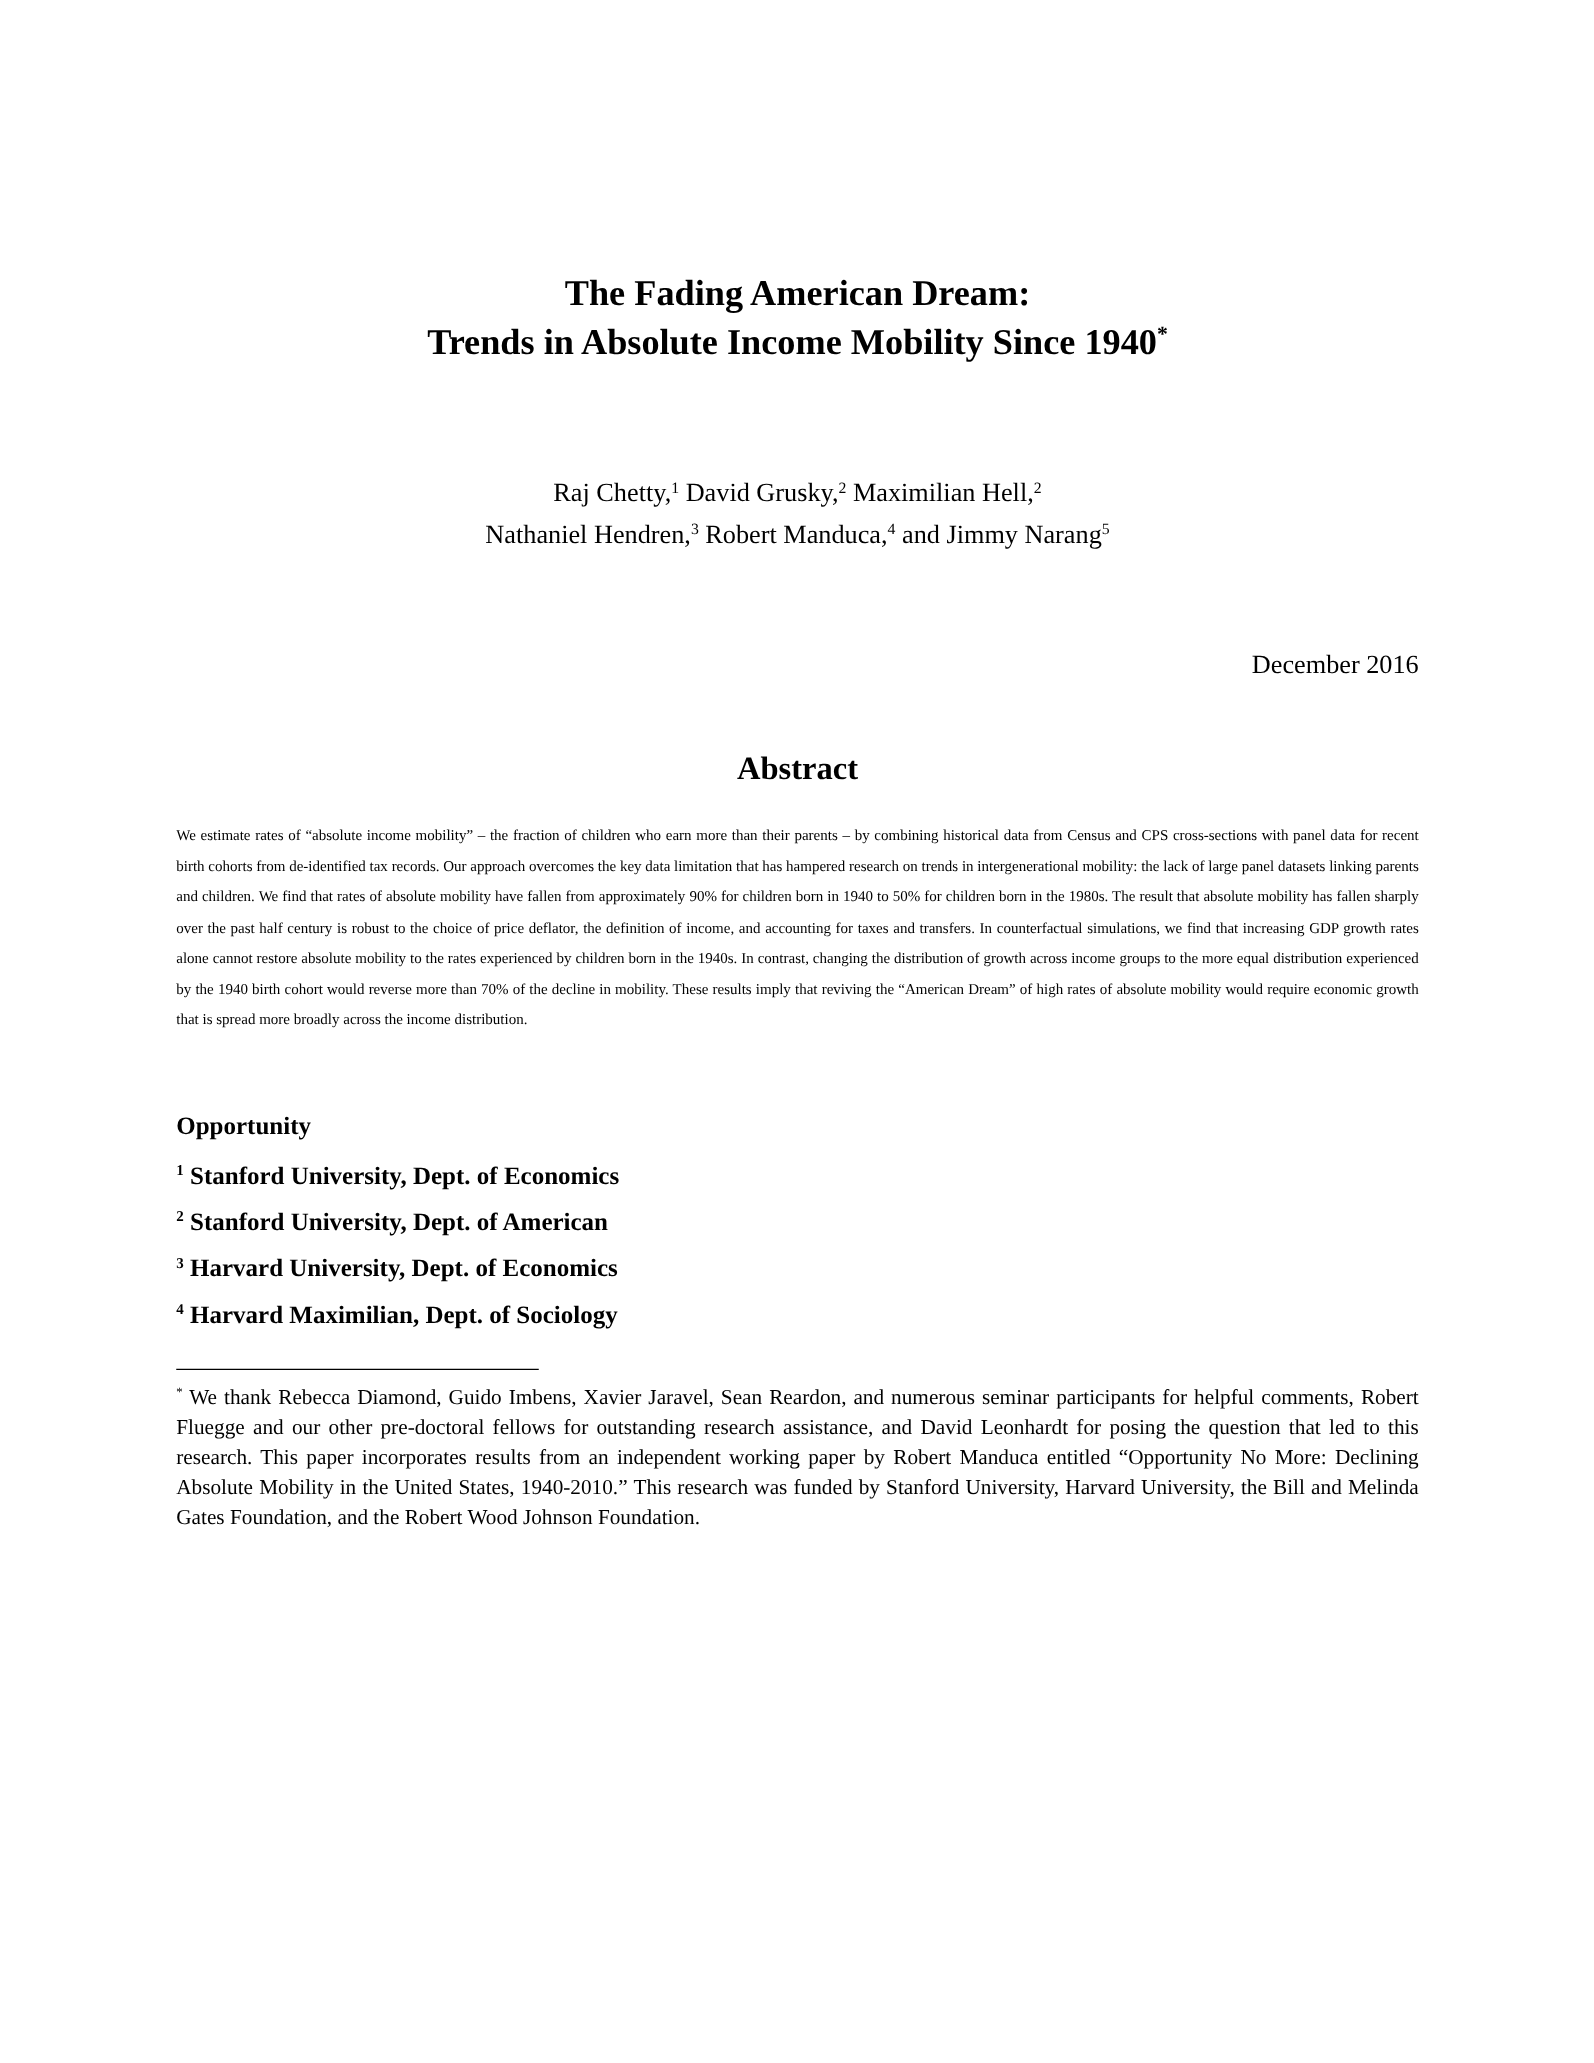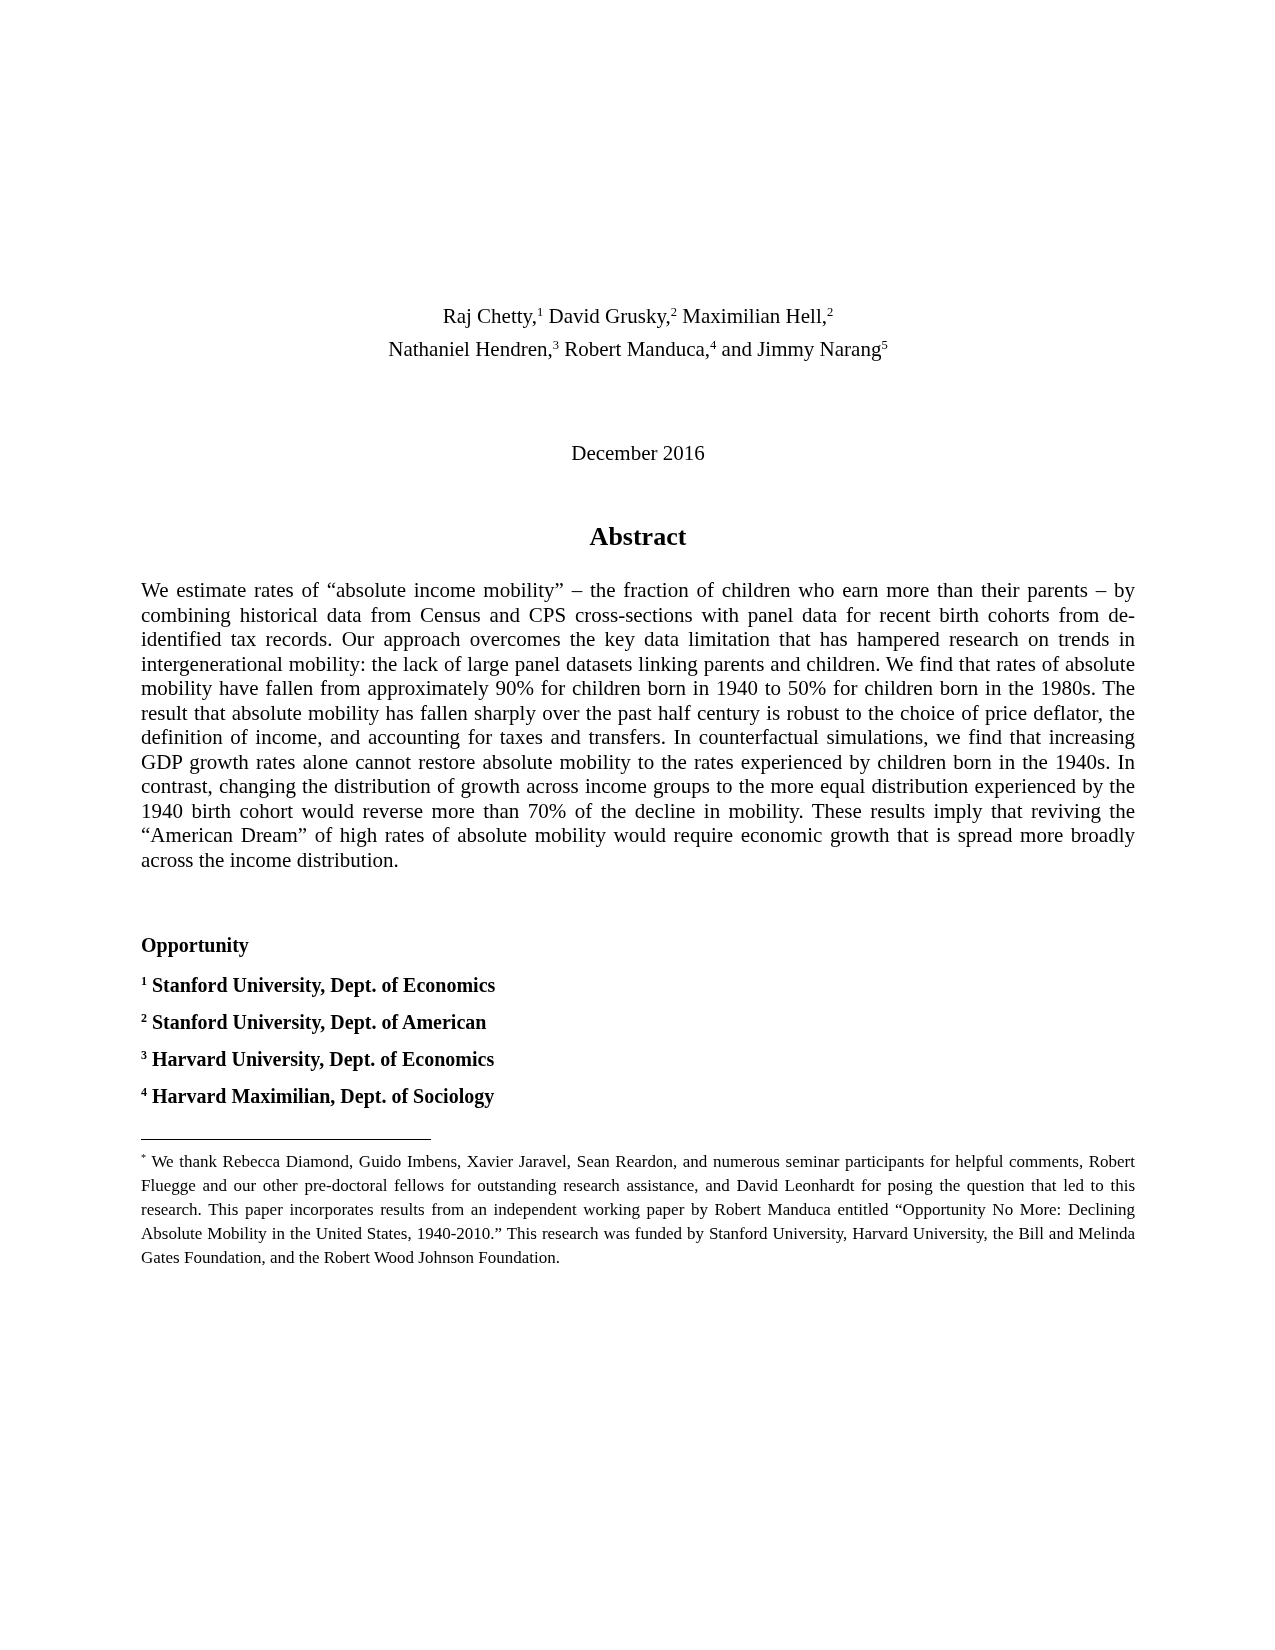--- a/index.html
+++ b/index.html
@@ -32,34 +32,34 @@
     line-height: 39px;
   }
   .authors {
     margin-top: 84px;
     text-align: center;
     font-size: 21px;
     line-height: 33px;
   }
   .pub-date {
     margin-top: 73px;
-    text-align: center;
+    text-align: right;
     font-size: 21px;
     line-height: 28px;
   }
   .abstract-heading {
     margin-top: 56px;
     text-align: center;
     font-size: 26px;
     font-weight: bold;
     line-height: 28px;
   }
   .abstract-body {
     margin-top: 27px;
-    font-size: 21px;
+    font-size: 12px;
     line-height: 24.5px;
     text-align: justify;
   }
   .affiliations-heading {
     margin-top: 60px;
     font-size: 20px;
     font-weight: bold;
     line-height: 26px;
   }
   .affiliation-list {
@@ -84,20 +84,21 @@
     font-size: 17px;
     line-height: 24px;
     text-align: justify;
   }
 </style>
 </head>
 <body>
 
 <div class="page">
 
+  <h1 class="title"><span>The Fading American Dream:</span><br><span>Trends in Absolute Income Mobility Since 1940</span><sup>*</sup></h1>
 
   <div class="authors">
     <div class="author-line"><span>Raj Chetty,</span><sup>1</sup>
       <span>David Grusky,</span><sup>2</sup>
       <span>Maximilian Hell,</span><sup>2</sup></div>
     <div class="author-line"><span>Nathaniel Hendren,</span><sup>3</sup>
       <span>Robert Manduca,</span><sup>4</sup>
       <span>and Jimmy Narang</span><sup>5</sup></div>
   </div>
 

